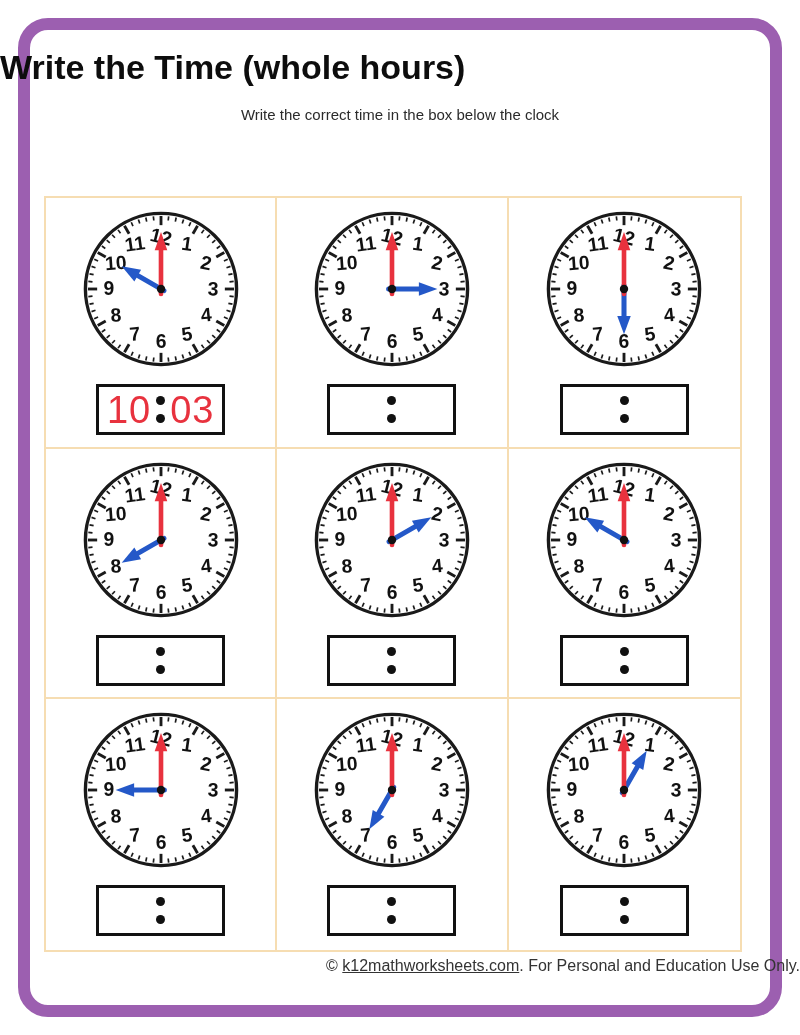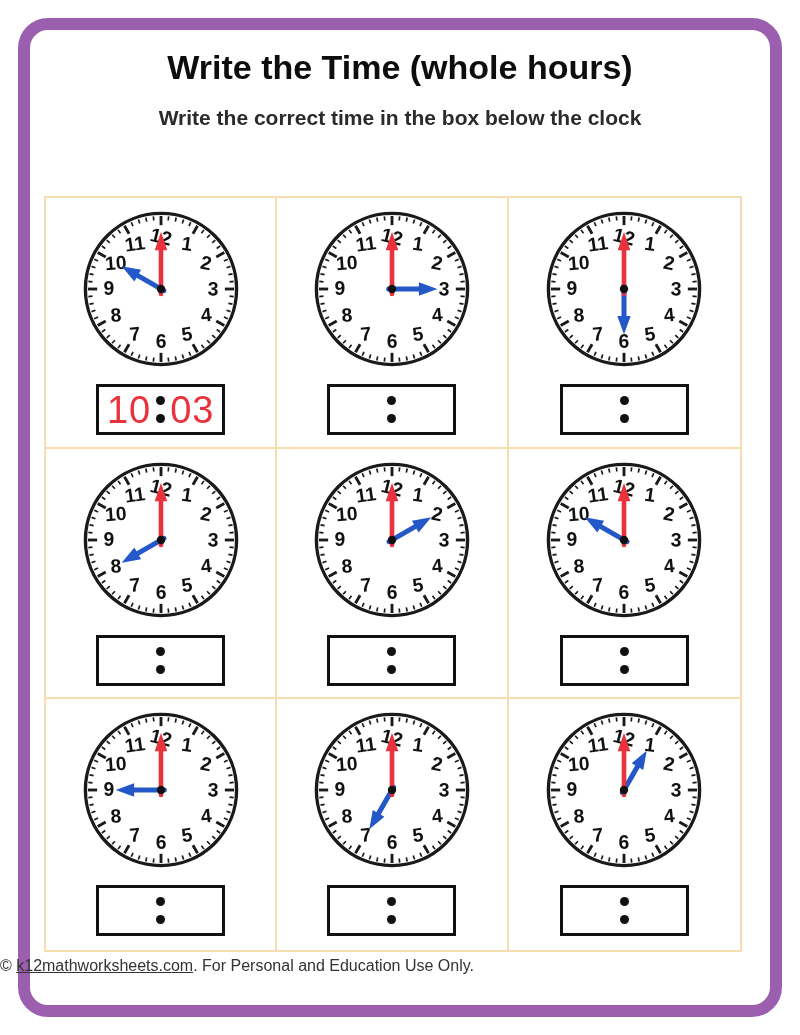--- a/index.html
+++ b/index.html
@@ -5,26 +5,26 @@
   html,body{margin:0;padding:0;background:#fff;}
   .page{
     position:relative;width:800px;height:1035px;background:#fff;
     font-family:"Liberation Sans",sans-serif;overflow:hidden;
   }
   .frame{
     position:absolute;inset:18px;border:12px solid var(--frame,#9c5fb0);
     border-radius:30px;pointer-events:none;
   }
   .title{
-    position:absolute;top:48px;left:0;right:0;margin:0;text-align:center;
+    position:absolute;top:48px;left:0;right:0;margin:0;text-align:left;
     font-size:34px;font-weight:700;color:#0d0d0d;
   }
   .subtitle{
     position:absolute;top:106px;left:0;right:0;margin:0;text-align:center;
-    font-size:21px;font-weight:700;color:#2b2b2b;
+    font-size:15px;font-weight:400;color:#2b2b2b;
   }
   .grid{
     position:absolute;left:44px;top:196px;width:698px;height:756px;
     display:grid;grid-template-columns:repeat(3,1fr);grid-template-rows:repeat(3,1fr);
     border:2px solid var(--grid-line,#f6ddb2);box-sizing:border-box;
   }
   .cell{
     border-right:2px solid var(--grid-line,#f6ddb2);
     border-bottom:2px solid var(--grid-line,#f6ddb2);
     box-sizing:border-box;display:flex;flex-direction:column;align-items:center;
@@ -37,21 +37,21 @@
     margin-top:11px;width:129px;height:51px;border:3px solid #111;background:#fff;
     display:flex;align-items:center;justify-content:center;box-sizing:border-box;
   }
   .colon{display:flex;flex-direction:column;gap:9px;margin:0 5px;}
   .dot{width:9px;height:9px;border-radius:50%;background:#111;display:block;}
   .ans{
     font-size:38px;line-height:1;color:var(--answer,#e8323e);
     font-family:"Liberation Sans",sans-serif;letter-spacing:1px;
   }
   .footer{
-    position:absolute;top:957px;left:0;right:0;text-align:left;
+    position:absolute;top:957px;left:0;right:0;text-align:right;
     font-size:16px;color:#333;
   }
   .footer-link{color:#333;text-decoration:underline;cursor:pointer;}
 </style>
 </head>
 <body>
 
 <div class="page" style="--frame: #9c5fb0; --grid-line: #f6ddb2; --answer: #e8323e;">
   <div class="frame"></div>
   <h1 class="title">Write the Time (whole hours)</h1>

